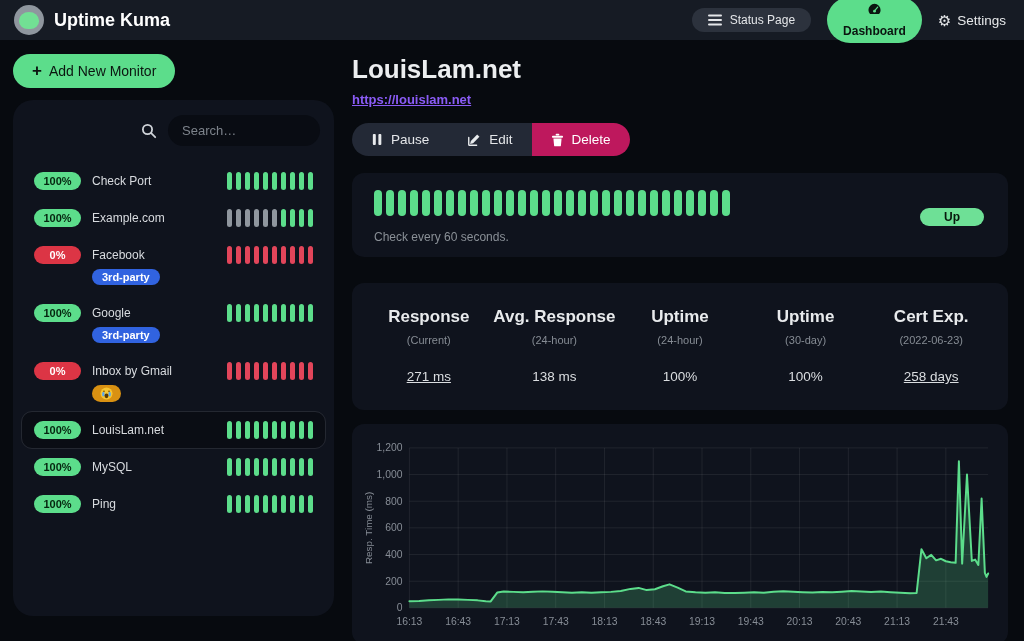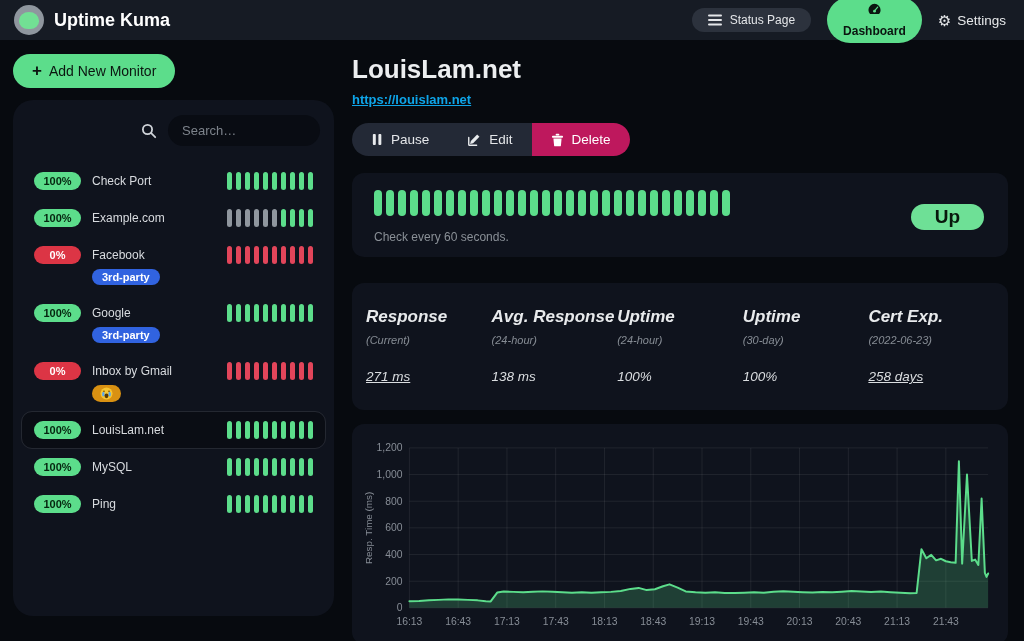--- a/index.html
+++ b/index.html
@@ -76,39 +76,39 @@
   .beat.empty { background:#8f969e; }
   .tagline { margin:5px 0 0 58px; display:flex; gap:6px; }
   .tag {
     display:inline-flex; align-items:center; gap:4px;
     padding:2px 10px; border-radius:10px; font-size:11px; font-weight:bold; color:#fff;
   }
   .tag.emoji { padding:2px 8px; }
   
   main { flex:1; min-width:0; }
   h1 { font-size:26px; margin:14px 0 5px; color:#eceef0; font-weight:bold; }
-  .url { color:#0ea5e9; font-size:13px; font-weight:bold; text-decoration:underline; cursor:pointer; display:inline-block; }
+  .url { color:#8b5cf6; font-size:13px; font-weight:bold; text-decoration:underline; cursor:pointer; display:inline-block; }
   .btn-group { margin-top:15px; display:inline-flex; border-radius:50rem; overflow:hidden; }
   .act {
     display:inline-flex; align-items:center; gap:8px;
     background:#232936; color:#e4e6e9; border:none;
     padding:9px 19px; font-size:13.5px; font-family:inherit; cursor:pointer;
   }
   .act.danger { background:#be185d; color:#fff; }
   .card { background:#0f131d; border-radius:12px; }
   .banner { margin-top:17px; display:flex; align-items:center; padding:17px 24px 13px 22px; gap:16px; }
   .banner-left { flex:1; }
   .check-note { margin-top:10px; color:#8a9097; font-size:12px; }
   .up-badge {
-    background:#6ee096; color:#08180c; font-weight:bold; font-size:19px;
+    background:#6ee096; color:#08180c; font-weight:bold; font-size:12px;
     padding:2px 24px; border-radius:26px;
   }
   .stats {
     margin-top:26px; display:grid; grid-template-columns:repeat(5,1fr);
-    padding:24px 14px 26px; text-align:left;font-style:italic;
+    padding:24px 14px 26px; text-align:center;
   }
   .stat-title { font-size:17px; font-weight:bold; color:#e8eaec; }
   .stat-sub { margin-top:7px; font-size:11px; color:#868c94; }
   .stat-val { margin-top:23px; font-size:13.5px; color:#dadde0; }
   .stat-val.u { text-decoration:underline; cursor:help; }
   .chart-card { margin-top:14px; padding:14px 8px 4px; }
   svg text { font-family:"Liberation Sans", sans-serif; }
 </style>
 </head>
 <body>

